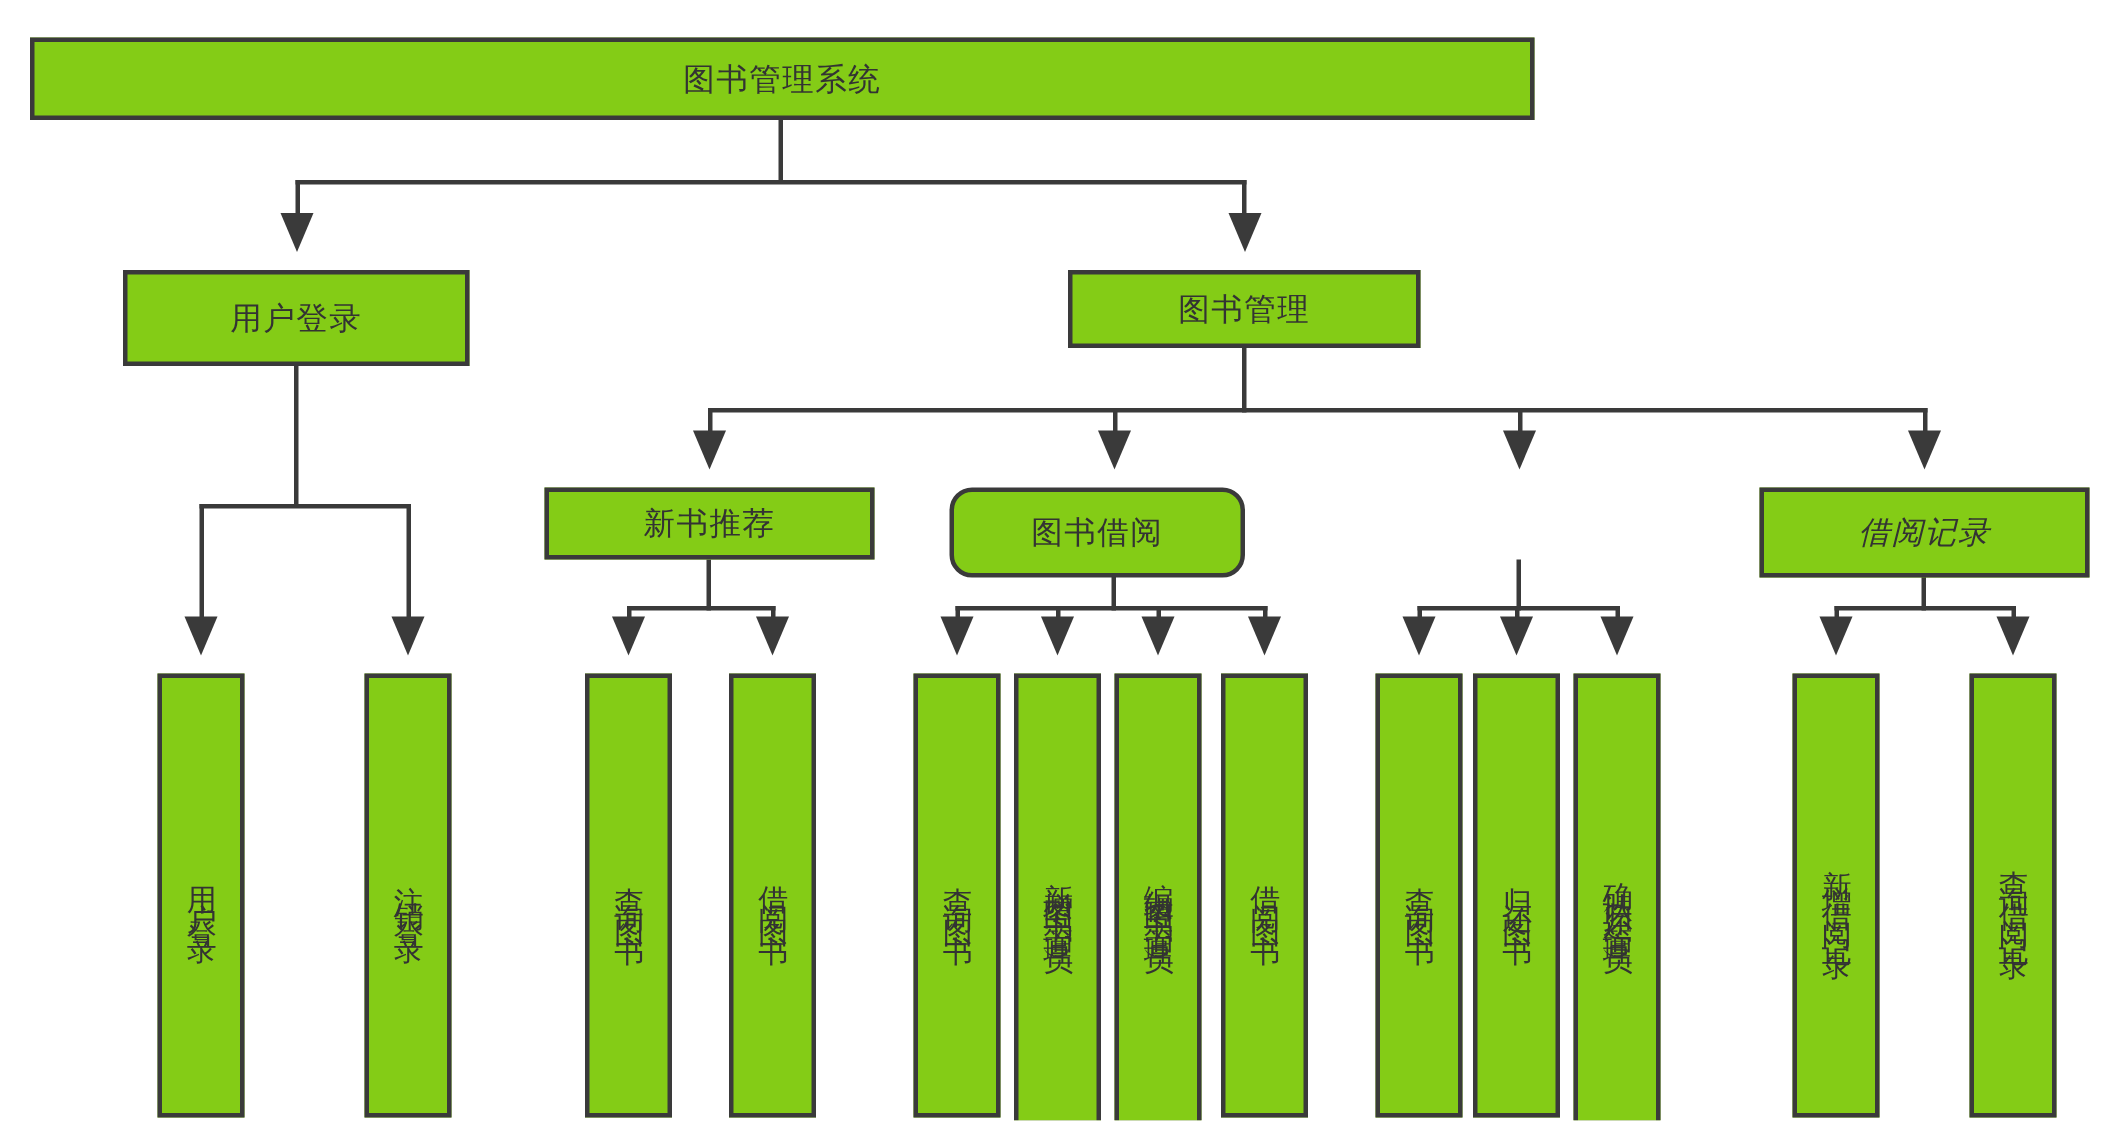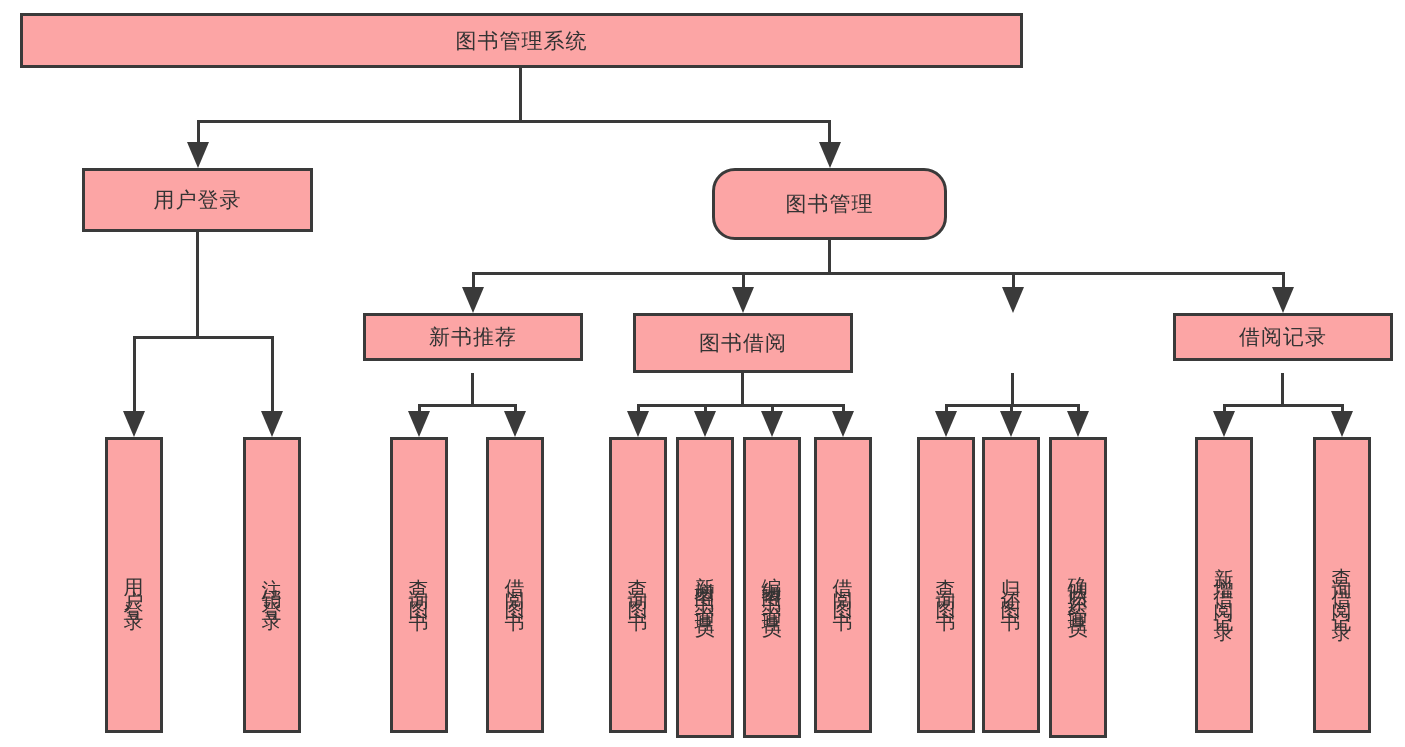--- a/index.html
+++ b/index.html
@@ -1,23 +1,23 @@
 <!DOCTYPE html>
 <html><head>
 <meta charset="utf-8">
 <style>
   html,body{margin:0;padding:0;background:#fff;}
   #stage{
     position:relative;width:1405px;height:747px;background:#ffffff;overflow:hidden;
     font-family:"Liberation Sans","DejaVu Sans",sans-serif;
   }
   .box{
-    position:absolute;box-sizing:border-box;border:3px solid #3a3a3a;background:#fca5a5;
+    position:absolute;box-sizing:border-box;border:3px solid #3a3a3a;background:#84cc16;
     display:flex;align-items:center;justify-content:center;
-    color:#333333;font-size:21px;letter-spacing:1px;z-index:2;
+    color:#333333;font-size:21px;letter-spacing:1px;z-index:2;margin-top:12px;
   }
   .leaf{width:58px;font-size:20px;}
   .leaf .vtext{
     writing-mode:vertical-rl;text-orientation:mixed;
     letter-spacing:11px;line-height:1;white-space:nowrap;
   }
   .leaf.dense .vtext{letter-spacing:6px;}
   .hline,.vline{position:absolute;background:#3a3a3a;z-index:1;}
   .hline{height:3px;}
   .vline{width:3px;}
@@ -97,34 +97,34 @@
   <div class="arrow" style="left:1331px;top:411px;"></div>
 
   <div class="box" style="left:20px;top:13px;width:1003px;height:55px;">
     <span>图书管理系统</span>
   </div>
 
   <div class="box" style="left:82px;top:168px;width:231px;height:64px;">
     <span>用户登录</span>
   </div>
 
-  <div class="box" style="left:712px;top:168px;width:235px;height:72px;border-radius:23px;">
+  <div class="box" style="left:712px;top:168px;width:235px;height:52px;">
     <span>图书管理</span>
   </div>
 
   <div class="box" style="left:363px;top:313px;width:220px;height:48px;">
     <span>新书推荐</span>
   </div>
 
-  <div class="box" style="left:633px;top:313px;width:220px;height:60px;">
+  <div class="box" style="left:633px;top:313px;width:197px;height:60px;border-radius:15px;">
     <span>图书借阅</span>
   </div>
 
 
-  <div class="box" style="left:1173px;top:313px;width:220px;height:48px;">
+  <div class="box" style="left:1173px;top:313px;width:220px;height:60px;font-style:italic;">
     <span>借阅记录</span>
   </div>
 
   <div class="box leaf" style="left:105px;top:437px;height:296px;">
     <span class="vtext">用户登录</span>
   </div>
   <div class="box leaf" style="left:243px;top:437px;height:296px;">
     <span class="vtext">注销登录</span>
   </div>
 

